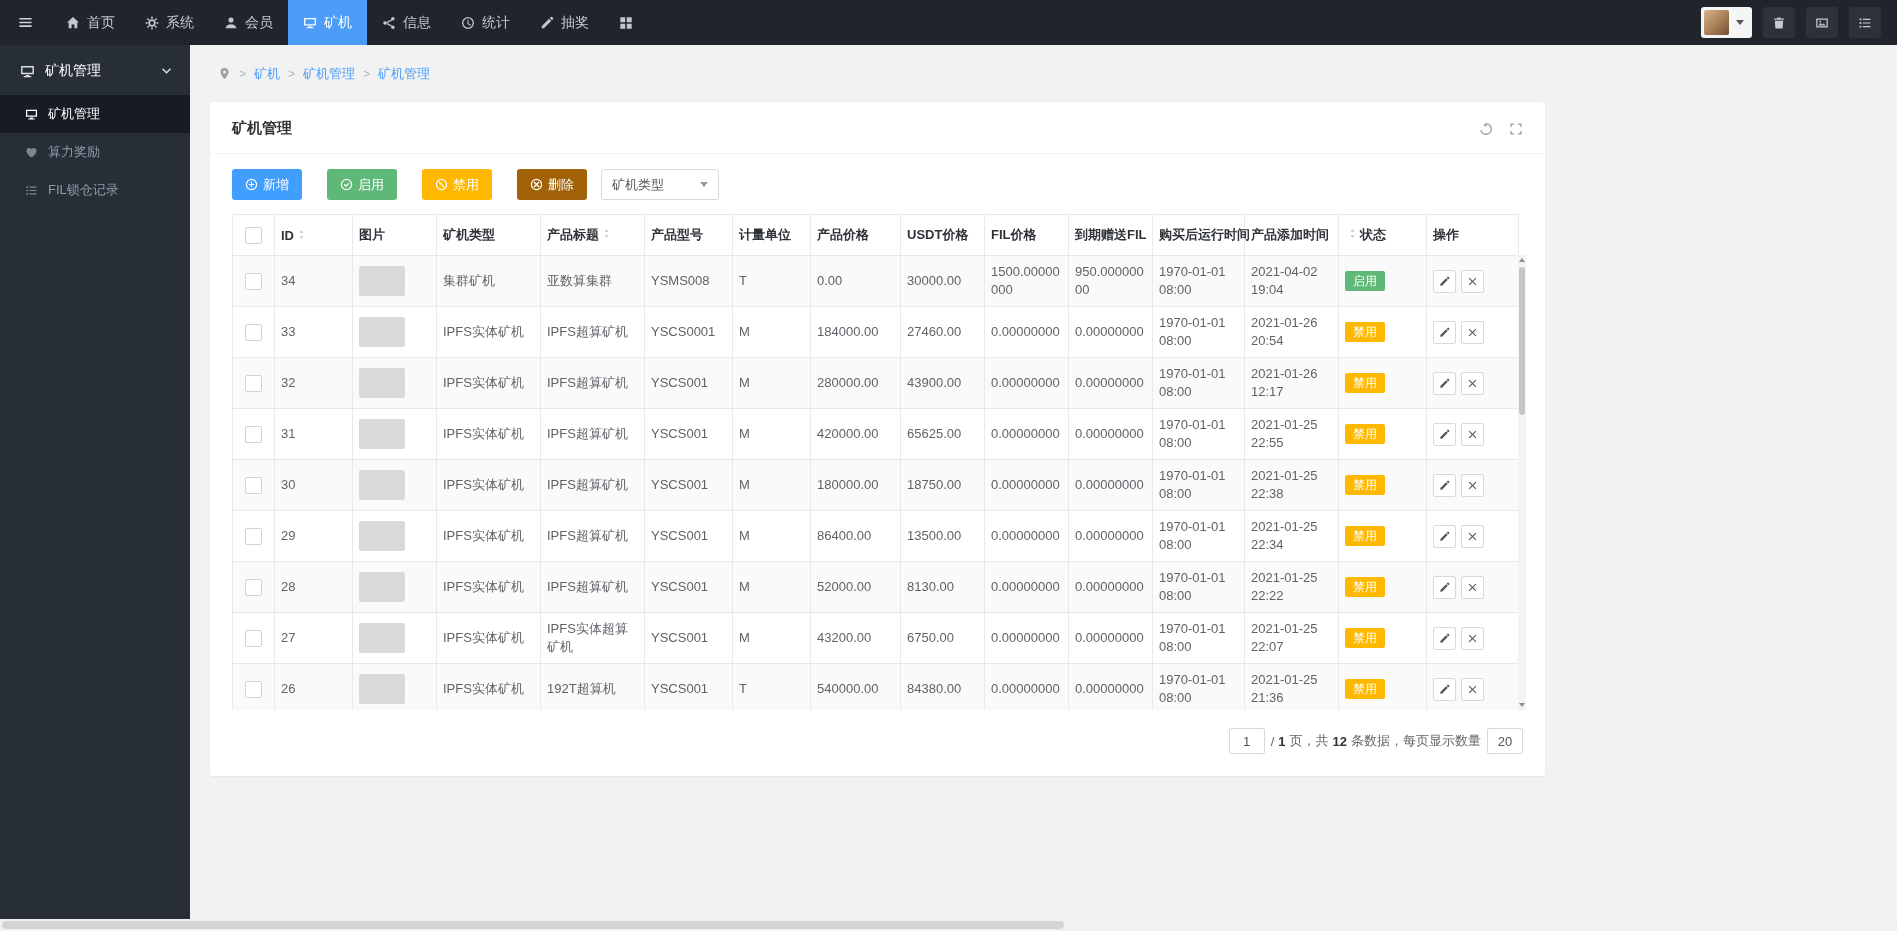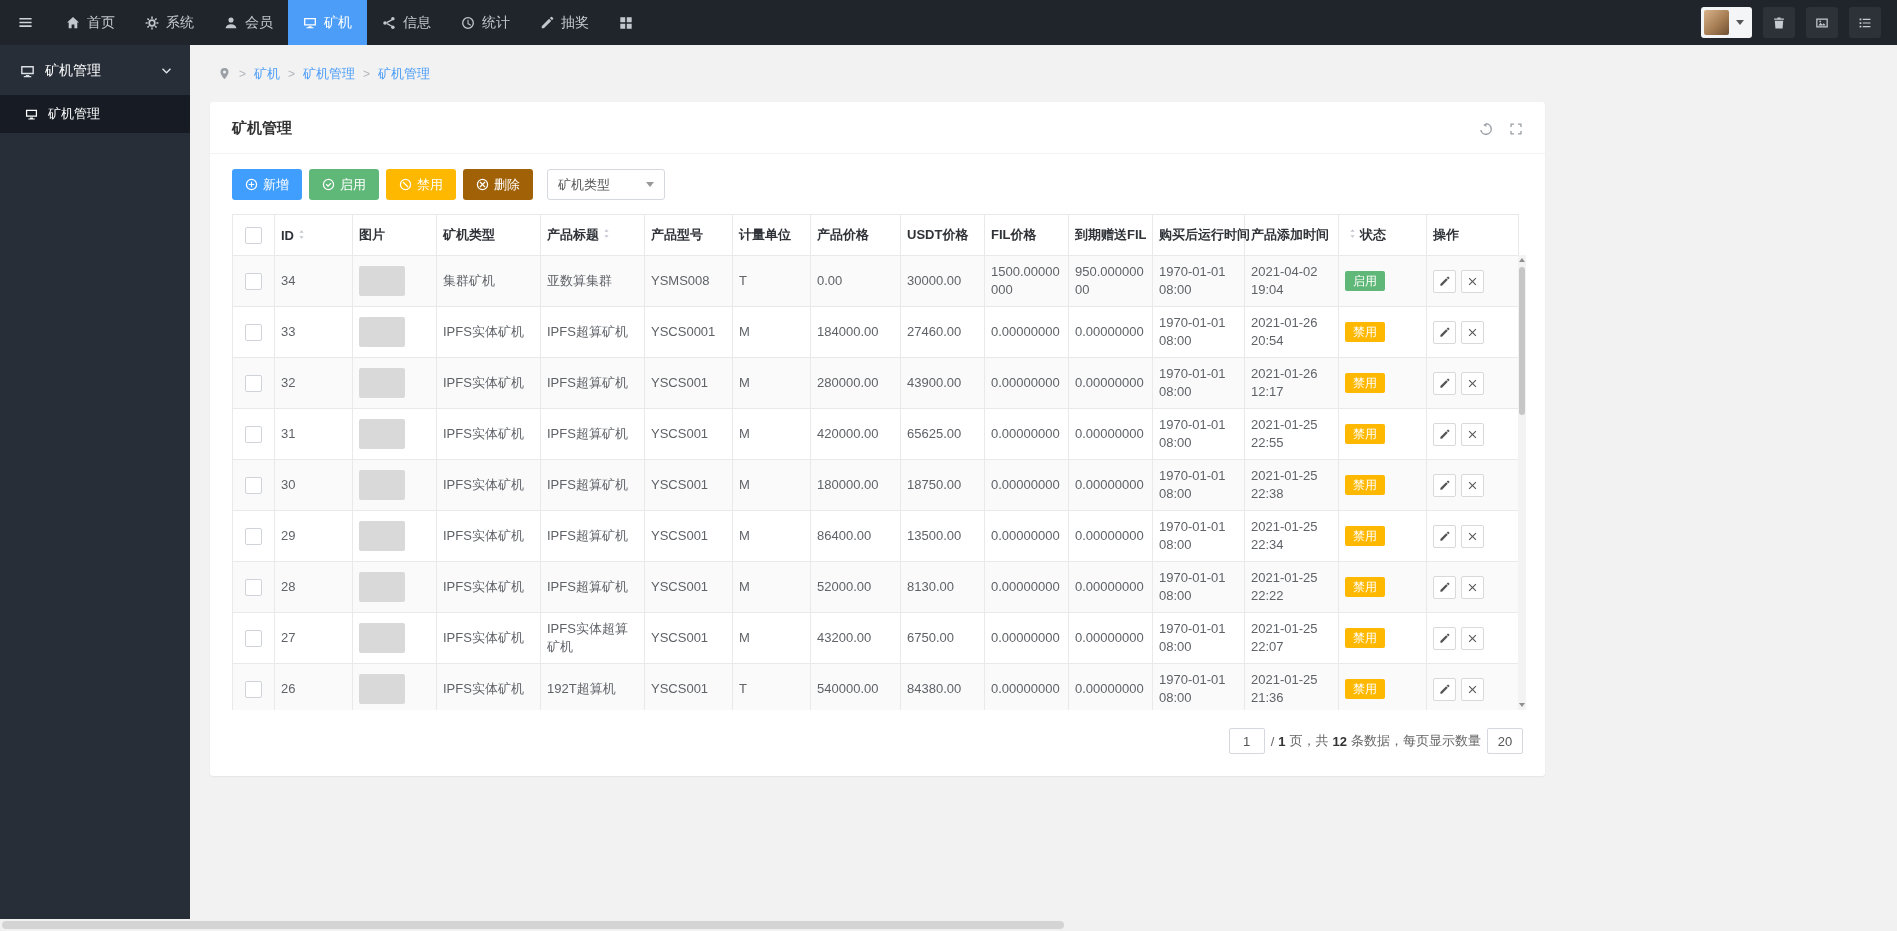--- a/index.html
+++ b/index.html
@@ -248,20 +248,36 @@
   <div>
       <div class="sb-item active">
         <span class="icon">
           <svg viewBox="0 0 16 16">
             <path fill-rule="evenodd" d="M1.2 2.2h13.6v8.6H1.2zM2.7 3.7v5.6h10.6V3.7z"></path>
             <path d="M6.2 11.6h3.6v1.2h2.2V14H4v-1.2h2.2z"></path>
           </svg>
         </span>
         <span>矿机管理</span>
       </div>
+      <div class="sb-item">
+        <span class="icon">
+          <svg viewBox="0 0 16 16">
+            <path d="M8 14.2S1.8 10.2 1.8 5.9C1.8 3.8 3.4 2.4 5.1 2.4 6.3 2.4 7.4 3 8 4.1c.6-1.1 1.7-1.7 2.9-1.7 1.7 0 3.3 1.4 3.3 3.5 0 4.3-6.2 8.3-6.2 8.3z"></path>
+          </svg>
+        </span>
+        <span>算力奖励</span>
+      </div>
+      <div class="sb-item">
+        <span class="icon">
+          <svg viewBox="0 0 16 16">
+            <path d="M1.8 2.8h2v2h-2zM5.4 3.1h8.8v1.4H5.4zM1.8 7h2v2h-2zM5.4 7.3h8.8v1.4H5.4zM1.8 11.2h2v2h-2zM5.4 11.5h8.8v1.4H5.4z"></path>
+          </svg>
+        </span>
+        <span>FIL锁仓记录</span>
+      </div>
     </div>
 </div>
 
 <div class="main">
   <div class="breadcrumb">
       <span class="icon">
         <svg viewBox="0 0 16 16">
           <path fill-rule="evenodd" d="M8 1.2a4.9 4.9 0 0 0-4.9 4.9C3.1 9.8 8 14.8 8 14.8s4.9-5 4.9-8.7A4.9 4.9 0 0 0 8 1.2zm0 3a1.9 1.9 0 1 1 0 3.8 1.9 1.9 0 0 1 0-3.8z"></path>
         </svg>
       </span>
@@ -285,21 +301,21 @@
           </span>
         <span class="icon">
             <svg viewBox="0 0 16 16">
               <path d="M1.6 1.6h4.2v1.5H3.1v2.7H1.6zM10.2 1.6h4.2v4.2h-1.5V3.1h-2.7zM1.6 10.2h1.5v2.7h2.7v1.5H1.6zM12.9 10.2h1.5v4.2h-4.2v-1.5h2.7z"></path>
             </svg>
           </span>
       </div>
     </div>
 
     <div class="toolbar">
-      <div style="display:flex;gap:7px">
+      <div style="display:flex;gap:25px">
           <button class="btn" style="background:#409eff">
             <span class="icon">
               <svg viewBox="0 0 16 16">
                 <path fill-rule="evenodd" d="M8 1a7 7 0 1 1 0 14A7 7 0 0 1 8 1zm0 1.5a5.5 5.5 0 1 0 0 11A5.5 5.5 0 0 0 8 2.5z"></path>
                 <path d="M7.3 4.6h1.4v2.7h2.7v1.4H8.7v2.7H7.3V8.7H4.6V7.3h2.7z"></path>
               </svg>
             </span>
             <span>新增</span>
           </button>
           <button class="btn" style="background:#5FB878">

